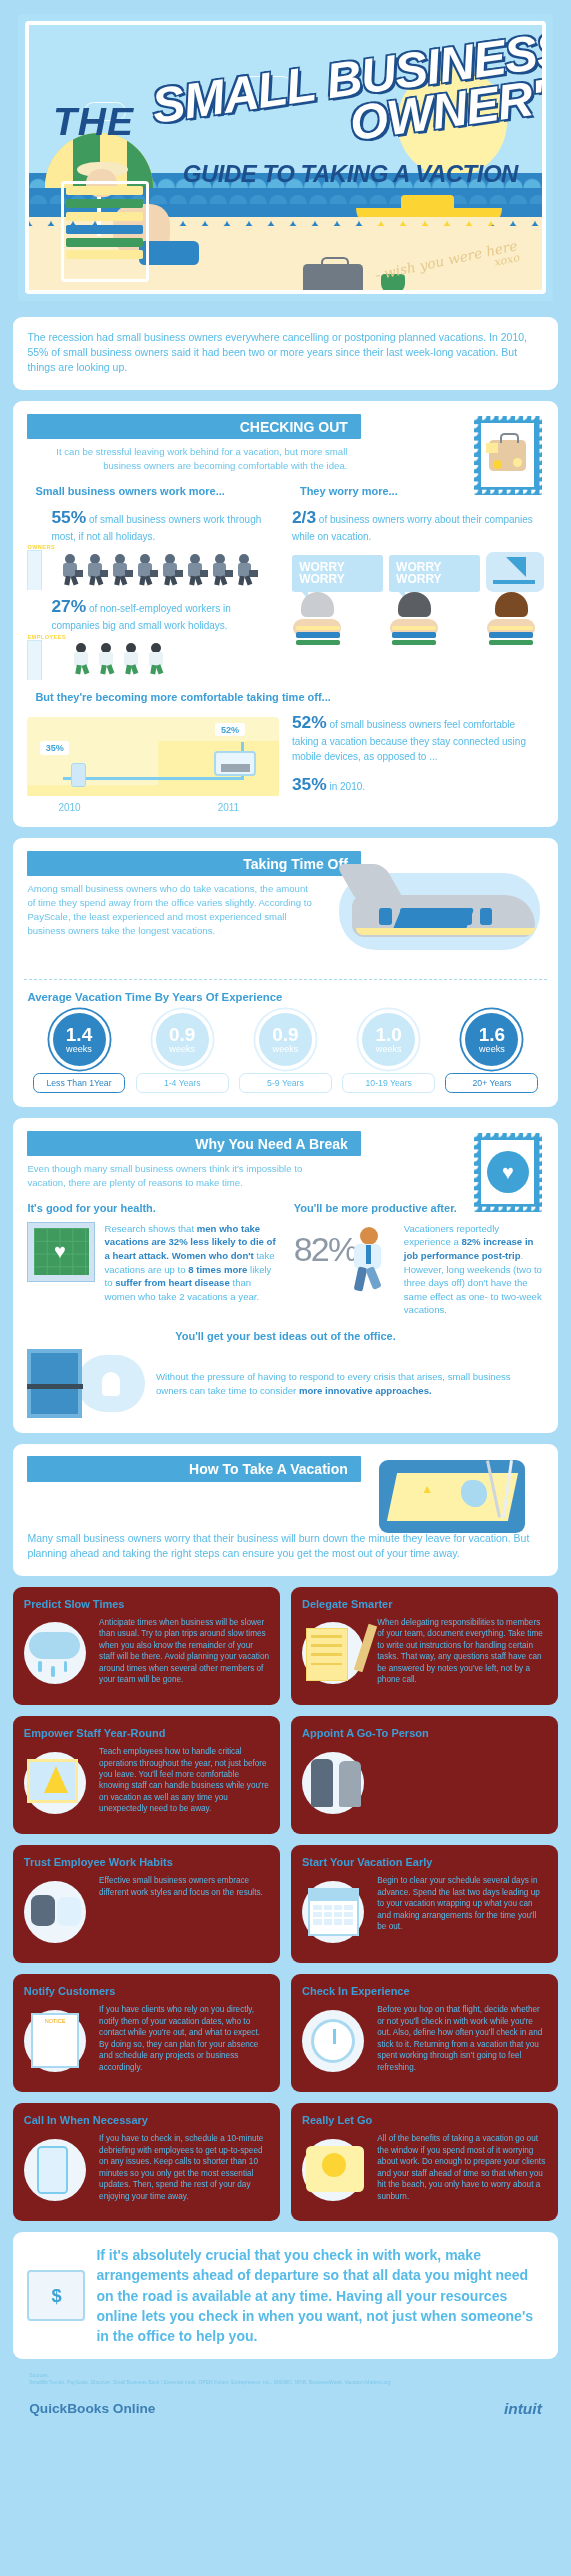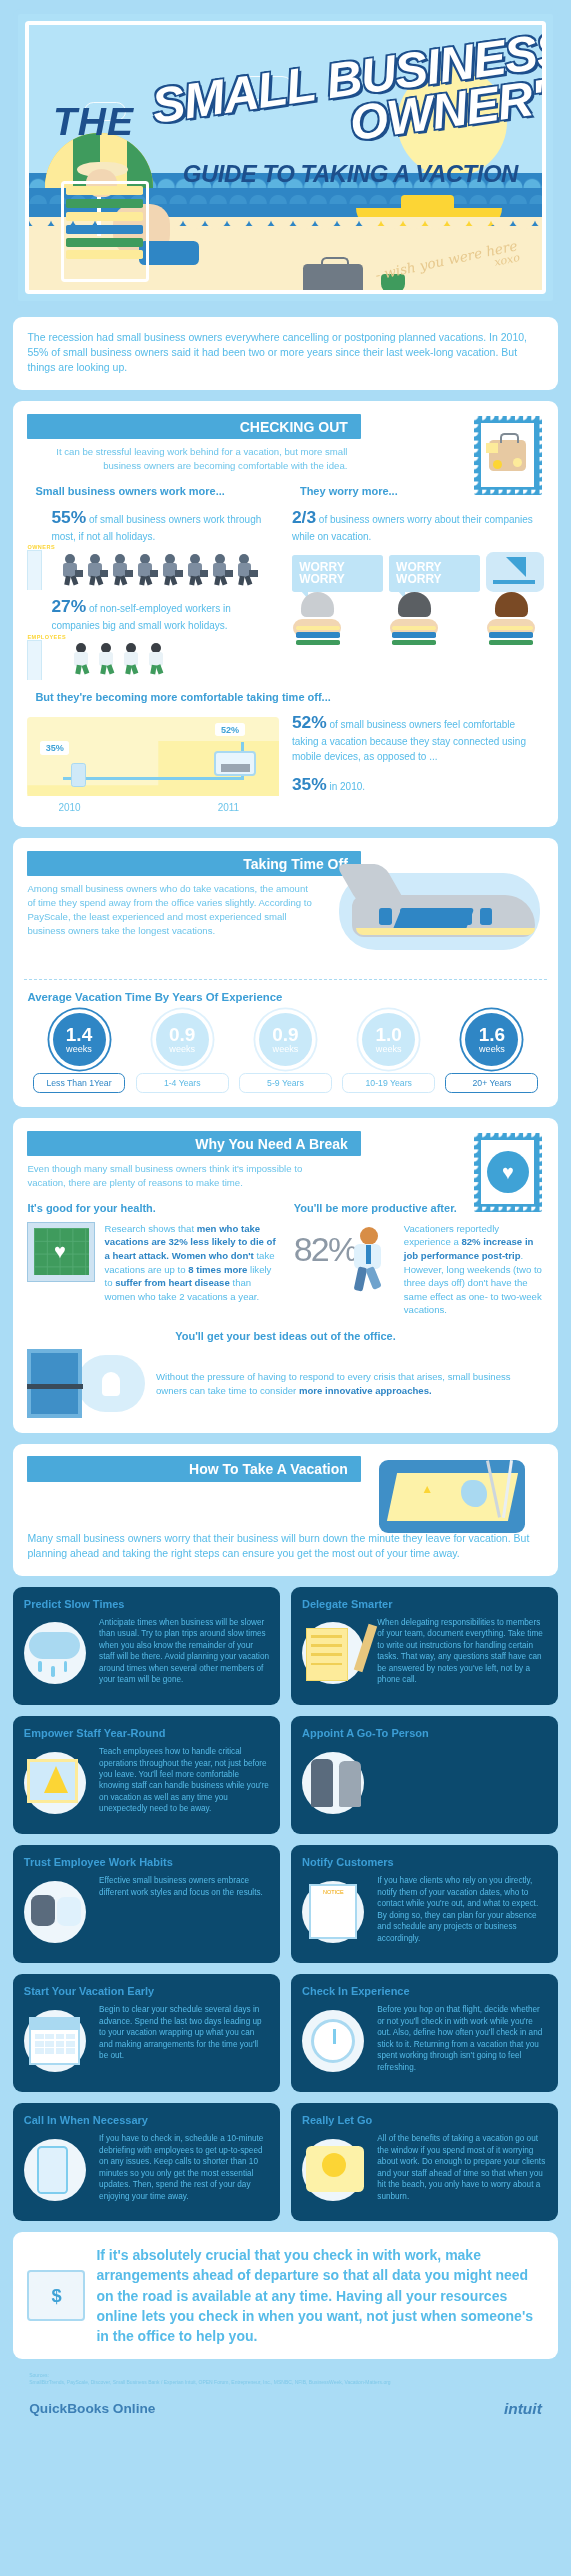--- a/index.html
+++ b/index.html
@@ -200,21 +200,21 @@
   .runner .leg{ position:absolute; left:11px; top:40px; width:9.1px; height:24px; background:#4e7fae; transform:rotate(12deg); border-radius:2.7px;}
   .runner .leg2{ position:absolute; left:24px; top:40px; width:9.1px; height:22px; background:#6fa3cd; transform:rotate(-22deg); border-radius:2.7px;}
   .ideas-row{ display:flex; align-items:center; gap:11px; margin-top:7.3px;}
   .window{ width:55px; height:69px; background:#3f8fc7; border:4.6px solid #6fb3de; flex:none; position:relative;}
   .window::after{content:""; position:absolute; left:-4.6px; right:-4.6px; top:31px; height:4.6px; background:#3a4b5a;}
   .bulbcloud{ width:68px; height:57px; background:#d8eefa; border-radius:29px; flex:none; display:flex; align-items:center; justify-content:center; margin-left:-16.4px;}
   .bulb{ width:18.3px; height:24px; background:#fff; border-radius:9.1px 9.1px 3.7px 3.7px;}
 
   
   .tips{ display:flex; flex-wrap:wrap; gap:11px; margin-top:11px;}
-  .tip{ background:#0c4a6e; border-radius:9.1px; width:calc(50% - 5.5px); padding:11px 11px 12.8px; }
+  .tip{ background:#7f1d1d; border-radius:9.1px; width:calc(50% - 5.5px); padding:11px 11px 12.8px; }
   .tip h4{ font-size:11px; color:#3c9ed6; margin-bottom:7.3px; font-weight:bold;}
   .tip .row{ display:flex; gap:7.3px;}
   .tip .art{ width:68px; height:75px; flex:none; position:relative;}
   .tip p{ font-size:8.2px; line-height:1.4; color:#56bbe8;}
   .circle-bg{ position:absolute; left:0; top:5.5px; width:62px; height:62px; border-radius:50%; background:#eef6fb;}
   .cloudart{ position:absolute; left:5.5px; top:14.6px; width:51px; height:27.4px; background:#a9d9f1; border-radius:16.4px;}
   .rain{ position:absolute; top:44px; width:3.7px; height:11px; background:#7fcdee; border-radius:1.8px;}
   .notepad{ position:absolute; left:3.7px; top:11px; width:42px; height:53px; background:#fdeb9a; border:1.8px solid #f2d96a;}
   .notepad i{ display:block; height:2.7px; background:#f0cf56; margin:6.4px 4.6px;}
   .pencil{ position:absolute; right:0; top:7.3px; width:9.1px; height:48px; background:#e8c77e; transform:rotate(18deg);}
@@ -702,60 +702,60 @@
         <div class="art">
           <div class="circle-bg"></div>
           <div style="position:absolute;left:7.3px;top:20px;width:24px;height:31px;background:#5a6b7d;border-radius:7.3px;"></div>
           <div style="position:absolute;left:33px;top:22px;width:24px;height:29px;background:#dff1fc;border-radius:7.3px;"></div>
         </div>
         <p>Effective small business owners embrace different work styles and focus on the results.</p>
       </div>
     </div>
 
     <div class="tip">
+      <h4>Start Your Vacation Early</h4>
+      <div class="row">
+        <div class="art">
+          <div class="circle-bg"></div>
+          <div class="calendar">
+              <div class="top"></div>
+              <div class="grid">
+                <i></i>
+                <i></i>
+                <i></i>
+                <i></i>
+                <i></i>
+                <i></i>
+                <i></i>
+                <i></i>
+                <i></i>
+                <i></i>
+                <i></i>
+                <i></i>
+              </div>
+            </div>
+        </div>
+        <p>Begin to clear your schedule several days in advance. Spend the last two days leading up to your vacation wrapping up what you can and making arrangements for the time you'll be out.</p>
+      </div>
+    </div>
+
+    <div class="tip">
       <h4>Notify Customers</h4>
       <div class="row">
         <div class="art">
           <div class="circle-bg"></div>
             <div class="memo">
               <div class="hd">NOTICE</div>
             </div>
         </div>
         <p>If you have clients who rely on you directly, notify them of your vacation dates, who to contact while you're out, and what to expect. By doing so, they can plan for your absence and schedule any projects or business accordingly.</p>
       </div>
     </div>
 
     <div class="tip">
-      <h4>Start Your Vacation Early</h4>
-      <div class="row">
-        <div class="art">
-          <div class="circle-bg"></div>
-          <div class="calendar">
-              <div class="top"></div>
-              <div class="grid">
-                <i></i>
-                <i></i>
-                <i></i>
-                <i></i>
-                <i></i>
-                <i></i>
-                <i></i>
-                <i></i>
-                <i></i>
-                <i></i>
-                <i></i>
-                <i></i>
-              </div>
-            </div>
-        </div>
-        <p>Begin to clear your schedule several days in advance. Spend the last two days leading up to your vacation wrapping up what you can and making arrangements for the time you'll be out.</p>
-      </div>
-    </div>
-
-    <div class="tip">
       <h4>Check In Experience</h4>
       <div class="row">
         <div class="art">
           <div class="circle-bg"></div>
             <div class="clock"></div>
         </div>
         <p>Before you hop on that flight, decide whether or not you'll check in with work while you're out. Also, define how often you'll check in and stick to it. Returning from a vacation that you spent working through isn't going to feel refreshing.</p>
       </div>
     </div>
 

